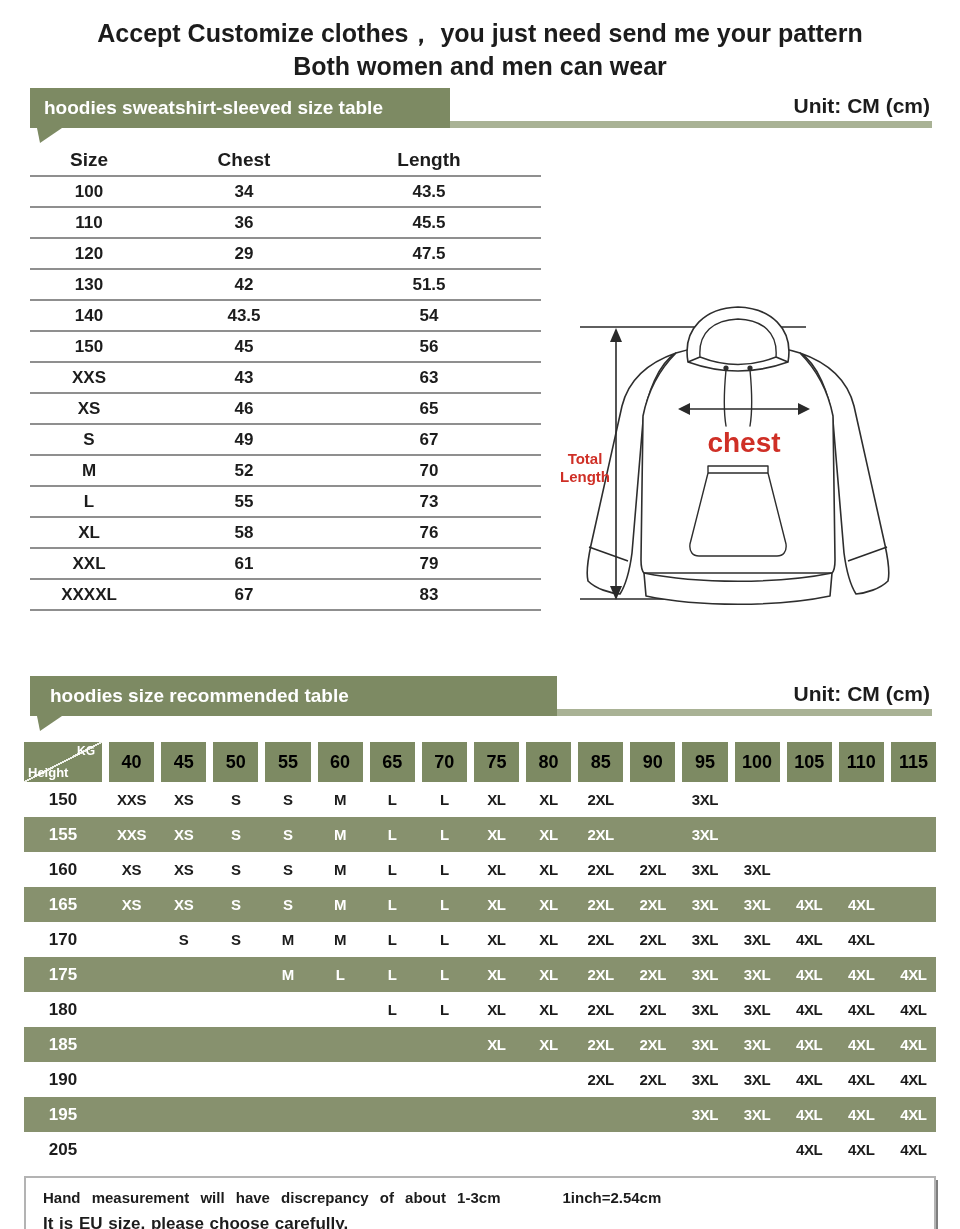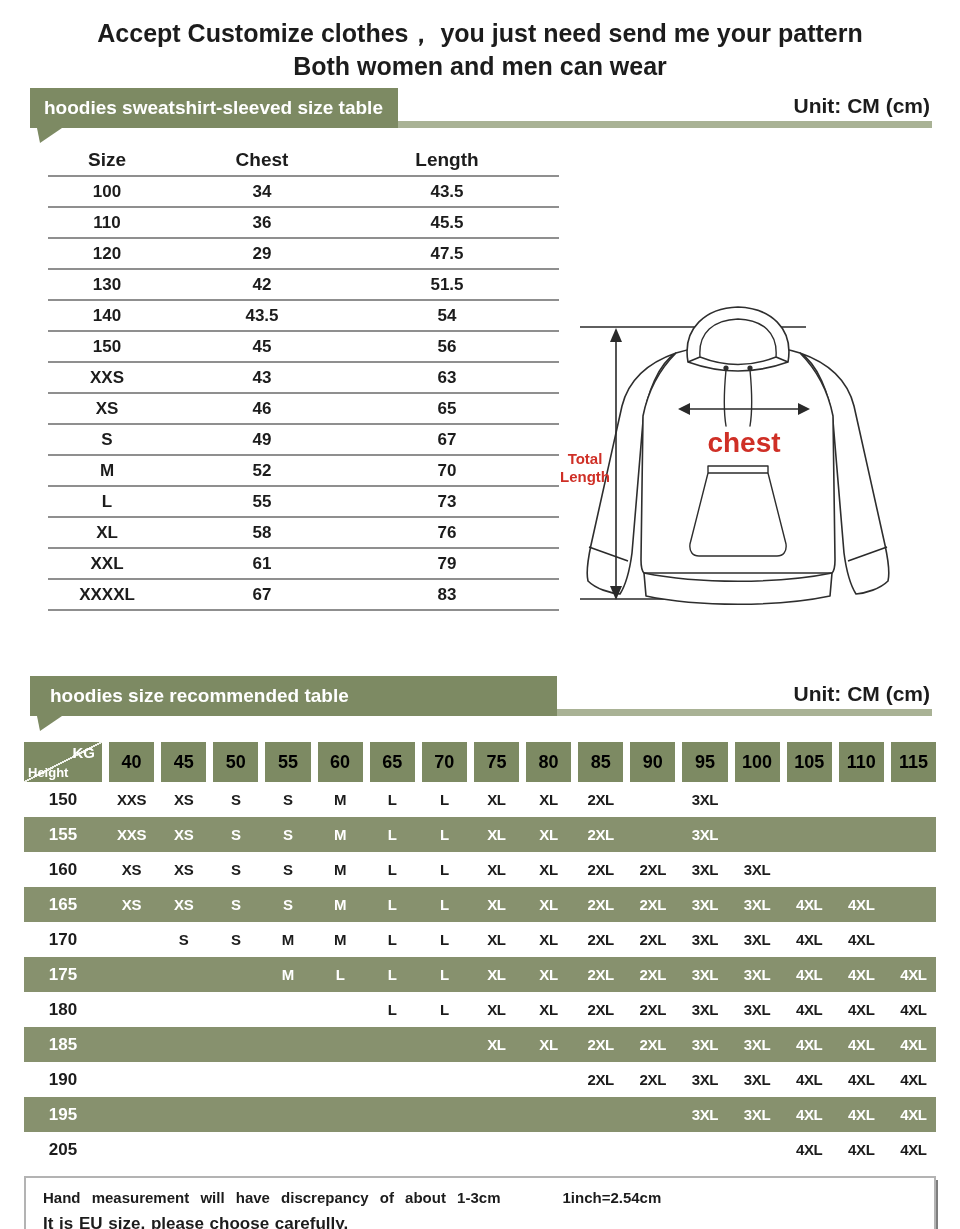--- a/index.html
+++ b/index.html
@@ -12,48 +12,48 @@
   *{box-sizing:border-box;}
   html,body{margin:0;padding:0;background:#fff;}
   body{font-family:"Liberation Sans","DejaVu Sans",sans-serif;color:var(--ink);}
   .page{position:relative;width:960px;height:1229px;background:#fff;overflow:hidden;margin:0 auto;}
 
   
   .title{height:88px;padding-top:17px;text-align:center;font-weight:bold;font-size:25px;line-height:1.32;}
 
   
   .band{position:relative;height:40px;margin:0 28px 0 30px;}
-  .band-box{position:absolute;left:0;top:0;bottom:0;width:368px;background:var(--green);
+  .band-box{position:absolute;left:0;top:0;bottom:0;width:420px;background:var(--green);
             color:#fff;font-weight:bold;font-size:19px;line-height:40px;padding-left:14px;}
   .band-box::after{content:"";position:absolute;top:100%;left:7px;width:0;height:0;
             border-top:15px solid var(--green);border-right:22px solid transparent;border-left:3px solid transparent;}
   .band-line{position:absolute;right:0;bottom:0;height:7px;background:var(--lightline);left:368px;}
   .band2 .band-box{width:527px;padding-left:20px;}
   .band2 .band-line{left:527px;}
   .band-unit{position:absolute;right:2px;bottom:10px;font-weight:bold;font-size:21px;}
 
   
-  .table-section{position:relative;height:532px;padding-left:18px;}
+  .table-section{position:relative;height:532px;}
   .size-table{margin:16px 0 0 30px;width:511px;}
   .st-row{display:grid;grid-template-columns:118px 192px 178px;height:31px;align-items:center;
           text-align:center;font-weight:bold;font-size:17px;border-bottom:2px solid #8f8f8f;}
   .st-head{height:33px;font-size:19px;}
 
   .diagram{position:absolute;left:548px;top:152px;width:390px;height:330px;}
   .diagram svg{width:100%;height:100%;display:block;}
 
   
   .matrix{margin:26px 24px 0 24px;width:912px;}
   .m-row{display:grid;grid-template-columns:78px repeat(16,1fr);column-gap:7px;height:35px;
          align-items:center;text-align:center;font-weight:bold;}
   .m-head{height:40px;}
   .m-head .hcell{background:var(--green);color:#000000;height:40px;line-height:40px;font-size:18px;}
   .corner{position:relative;background:var(--green);height:40px;
           background-image:linear-gradient(to bottom right,transparent calc(50% - 1px),#eef0e8 calc(50% - 1px),#eef0e8 calc(50% + 1px),transparent calc(50% + 1px));}
-  .corner .kg{position:absolute;top:2px;right:7px;color:#fff;font-size:15px;font-weight:bold;}
+  .corner .kg{position:absolute;top:2px;right:7px;color:#fff;font-size:12px;font-weight:bold;}
   .corner .hgt{position:absolute;bottom:2px;left:4px;color:#fff;font-size:13px;font-weight:bold;}
   .m-row .rlabel{font-size:17px;}
   .m-row .mcell{font-size:15px;letter-spacing:-0.3px;}
   .m-row.stripe{background:var(--stripe);color:#fff;}
 
   
   .note{margin:9px 24px 0 24px;border:2px solid #b3b3b3;box-shadow:2px 4px 0 #7f7f7f;
         padding:11px 17px 9px 17px;background:#fff;}
   .note-line1{font-weight:bold;font-size:15px;word-spacing:7px;}
   .note-line1 .inch{margin-left:62px;word-spacing:1px;}

